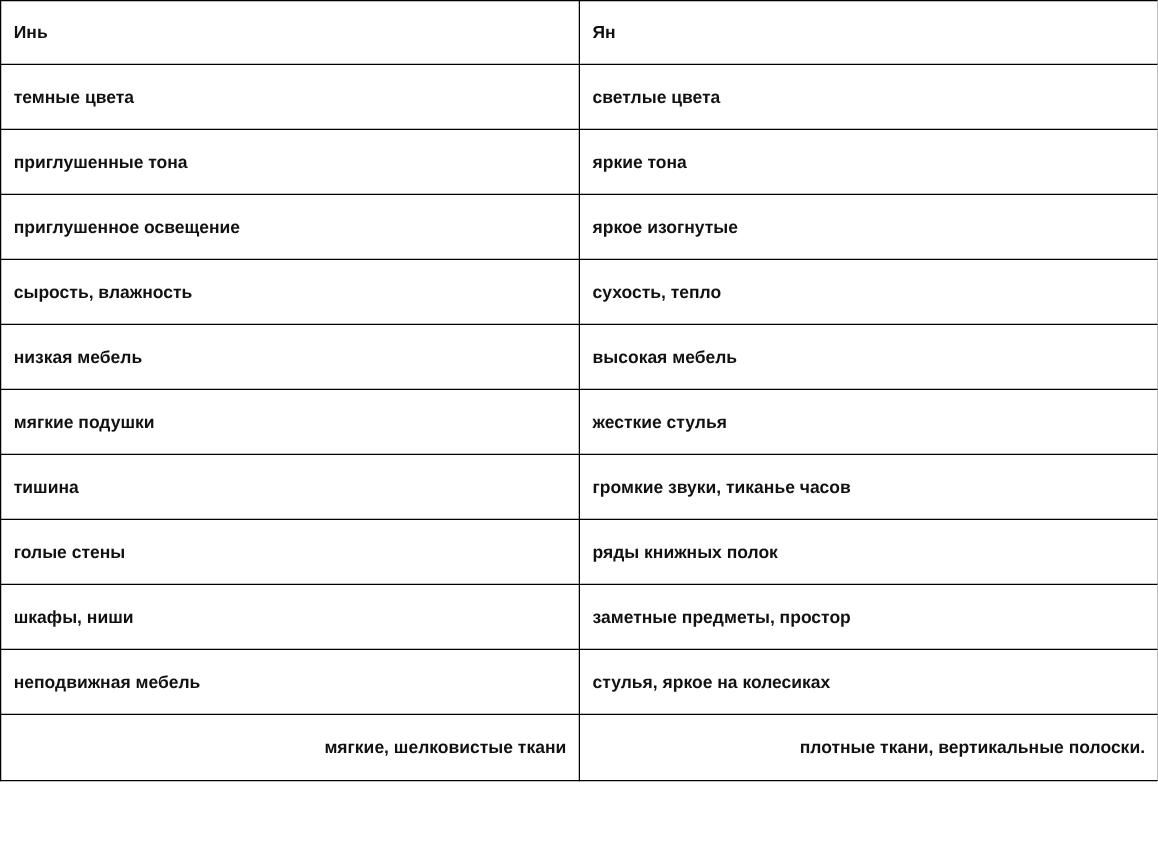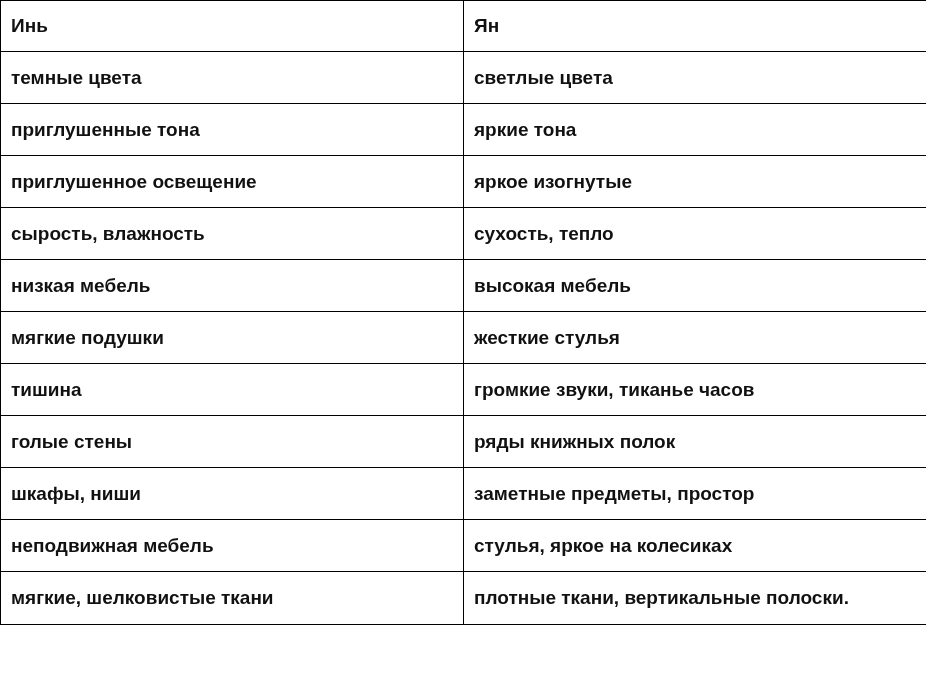--- a/index.html
+++ b/index.html
@@ -25,36 +25,37 @@
     table-layout: fixed;
   }
   table.yy-table col.col-yin { width: 463px; }
   table.yy-table col.col-yang { width: 463px; }
 
   table.yy-table th,
   table.yy-table td {
     border: 1px solid #000000;
     padding: 0 10px;
     vertical-align: middle;
-    font-size: 19px;
+    font-size: 14px;
     line-height: 1.25;
     text-align: left;
     box-sizing: border-box;
   }
   table.yy-table thead th {
     height: 51px;
     font-weight: bold;
   }
   table.yy-table tbody td {
     height: 52px;
     font-weight: bold;
   }
   
   table.yy-table tbody tr:last-child td {
     height: 53px;
+    text-align: right;
   }
 </style>
 </head>
 <body>
 
 <div class="table-wrap">
   <table class="yy-table">
     <colgroup>
       <col class="col-yin">
       <col class="col-yang">

